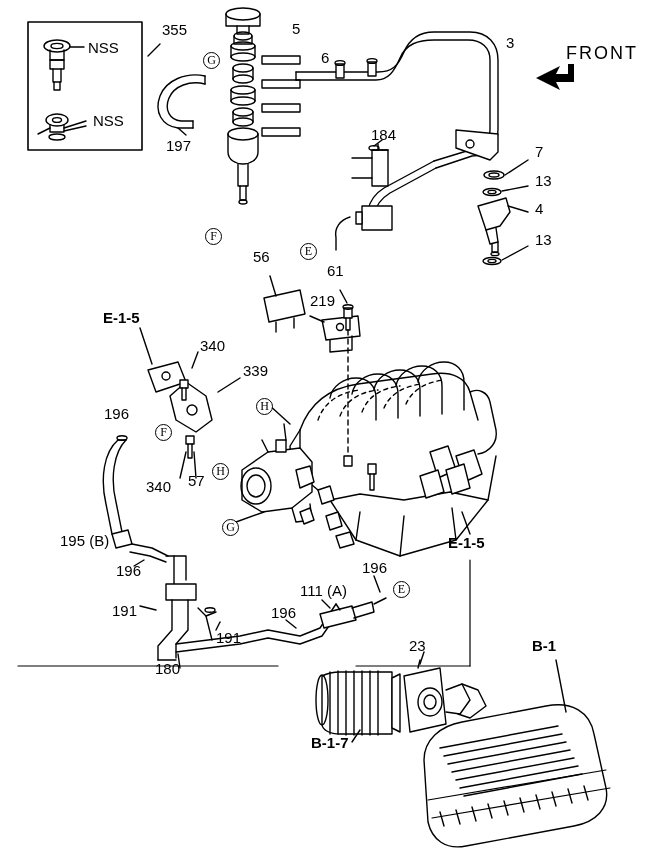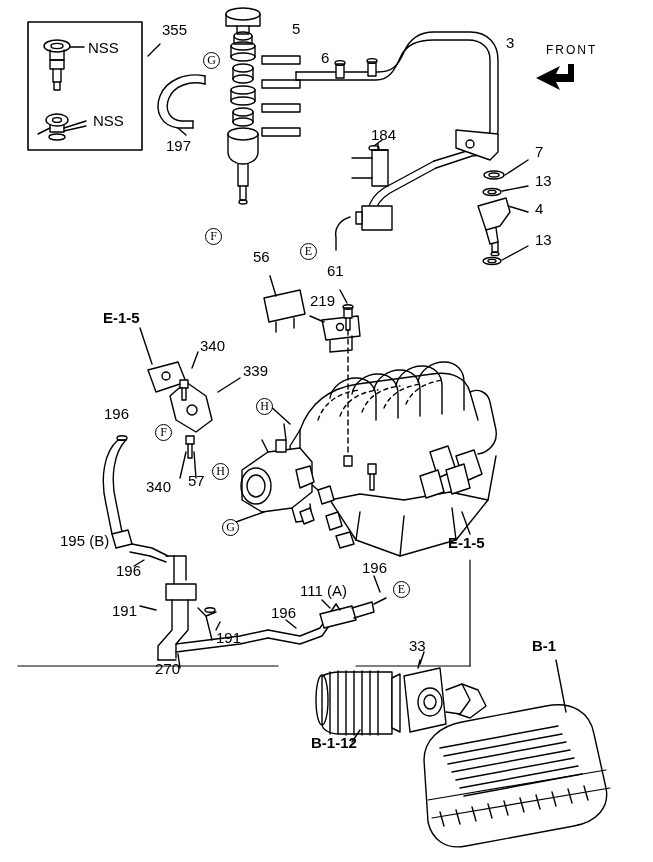--- a/index.html
+++ b/index.html
@@ -27,22 +27,23 @@
     font-family: "Liberation Sans", sans-serif;
     font-size: 15px;
     color: #000000;
     white-space: nowrap;
     line-height: 1;
   }
   .lbl.bold {
     font-weight: bold;
   }
   .lbl.front {
-    font-size: 12px;
+    font-size: 18px;
     letter-spacing: 2px;
+    margin-left: 20px;
   }
   .circ {
     position: absolute;
     width: 17px;
     height: 17px;
     border: 1.4px solid #000;
     border-radius: 50%;
     font-family: "Liberation Serif", serif;
     font-size: 12px;
     line-height: 15px;
@@ -323,27 +324,27 @@
   <div class="lbl" style="left:200px;top:338px">340</div>
   <div class="lbl" style="left:243px;top:363px">339</div>
   <div class="lbl" style="left:104px;top:406px">196</div>
   <div class="lbl" style="left:146px;top:479px">340</div>
   <div class="lbl" style="left:188px;top:473px">57</div>
   <div class="lbl bold" style="left:448px;top:535px">E-1-5</div>
   <div class="lbl" style="left:60px;top:533px">195 (B)</div>
   <div class="lbl" style="left:116px;top:563px">196</div>
   <div class="lbl" style="left:112px;top:603px">191</div>
   <div class="lbl" style="left:216px;top:630px">191</div>
-  <div class="lbl" style="left:155px;top:661px">270</div>
+  <div class="lbl" style="left:155px;top:661px">180</div>
   <div class="lbl" style="left:271px;top:605px">196</div>
   <div class="lbl" style="left:300px;top:583px">111 (A)</div>
   <div class="lbl" style="left:362px;top:560px">196</div>
-  <div class="lbl" style="left:409px;top:638px">33</div>
+  <div class="lbl" style="left:409px;top:638px">23</div>
   <div class="lbl bold" style="left:532px;top:638px">B-1</div>
-  <div class="lbl bold" style="left:311px;top:735px">B-1-12</div>
+  <div class="lbl bold" style="left:311px;top:735px">B-1-7</div>
 
   <div class="circ" style="left:203px;top:52px">G</div>
   <div class="circ" style="left:205px;top:228px">F</div>
   <div class="circ" style="left:300px;top:243px">E</div>
   <div class="circ" style="left:155px;top:424px">F</div>
   <div class="circ" style="left:256px;top:398px">H</div>
   <div class="circ" style="left:212px;top:463px">H</div>
   <div class="circ" style="left:222px;top:519px">G</div>
   <div class="circ" style="left:393px;top:581px">E</div>
 

